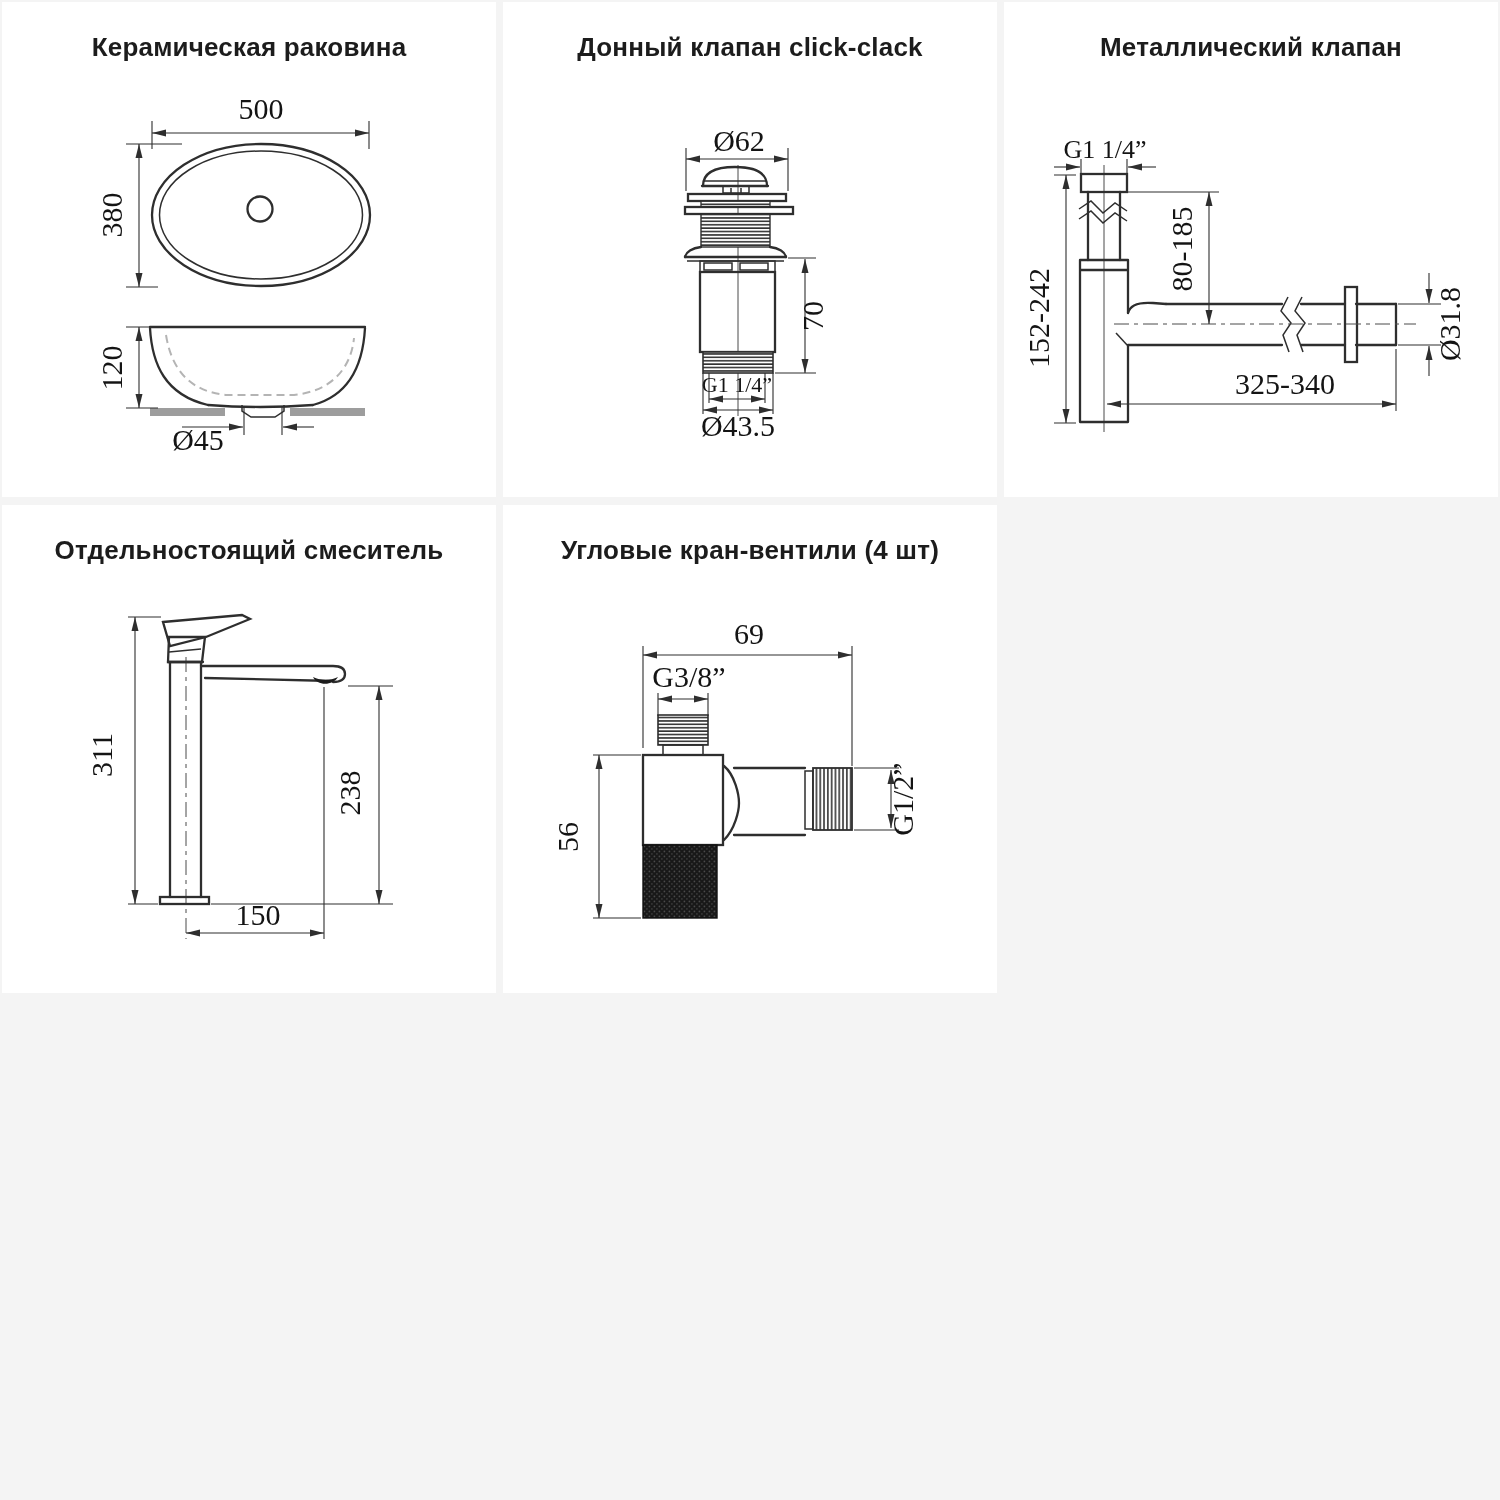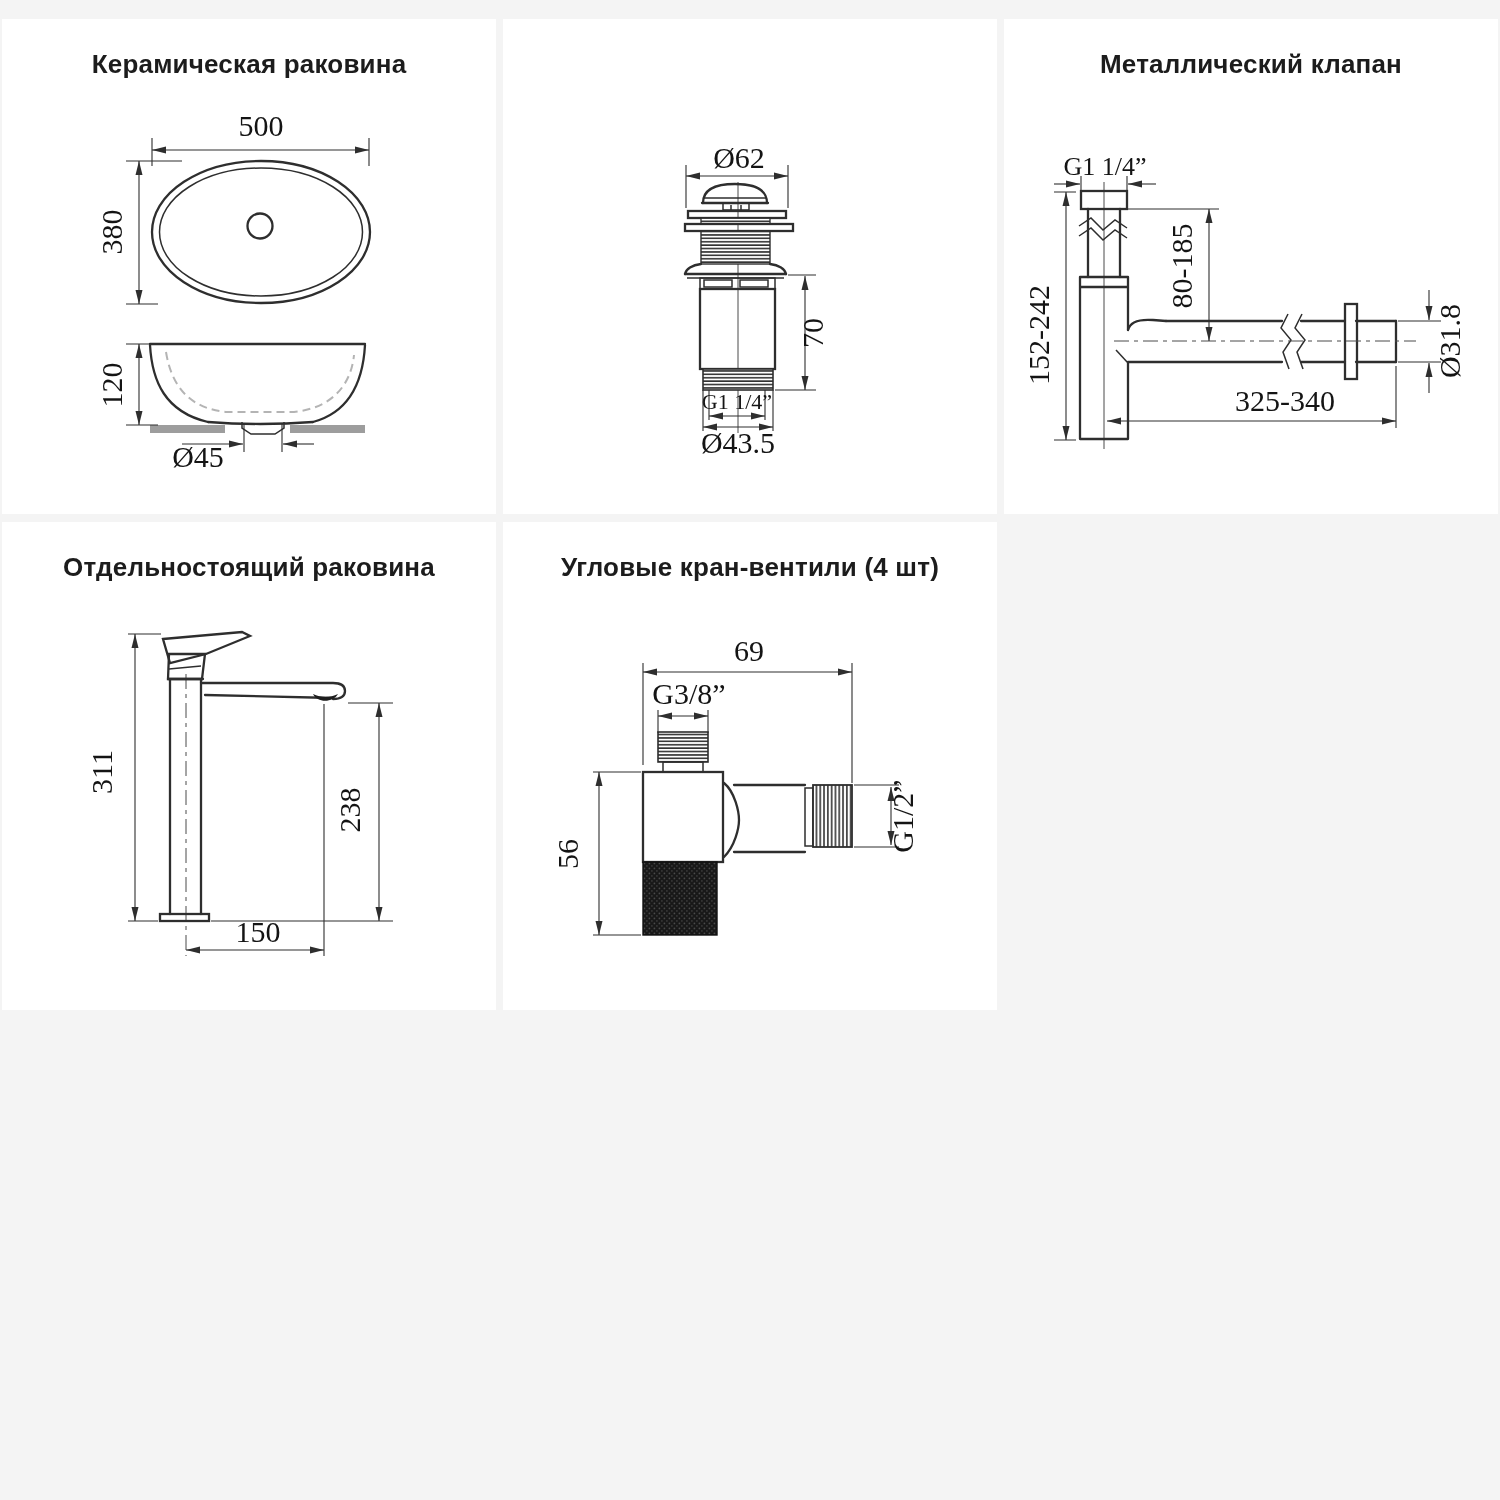--- a/index.html
+++ b/index.html
@@ -4,21 +4,21 @@
 <style>
   html,body{margin:0;padding:0;}
   body{
     width:1500px;height:1500px;
     background:#f4f4f4;
     font-family:"Liberation Sans", sans-serif;
     position:relative;
     overflow:hidden;
   }
   .grid{
-    position:absolute;left:2px;top:19px;width:1496px;
+    position:absolute;left:2px;top:2px;width:1496px;
     display:grid;
     grid-template-columns:494px 494px 494px;
     grid-template-rows:495px 488px;
     column-gap:7px;row-gap:8px;
   }
   .card{
     background:#ffffff;
     position:relative;
   }
   .card h2{
@@ -118,20 +118,21 @@
       <g>
         <path d="M242,405 V433 M280,405 V433" class="dl"></path>
         <line x1="180" y1="425" x2="241" y2="425" class="dl" marker-end="url(#ar)"></line>
         <line x1="281" y1="425" x2="312" y2="425" class="dl" marker-start="url(#ar)"></line>
         <text class="dim" x="196" y="448">Ø45</text>
       </g>
     </svg>
   </div>
 
   <div class="card">
+    <h2>Донный клапан click-clack</h2>
     <svg viewBox="0 0 494 495">
       <line x1="235" y1="163" x2="235" y2="414" class="axis"></line>
       <g>
 
         <path d="M200,184 C200,171 211,165 232,165 C253,165 264,171 264,184" class="ol" stroke-width="2.2"></path>
         <path d="M201,179 H263" class="ol2" stroke-width="1.2"></path>
         <path d="M199,184 H265" class="ol" stroke-width="2"></path>
         <path d="M220,184 V191 M246,184 V191 M228,186 V191 M238,186 V191 M220,191 H246" class="ol2" stroke-width="1.3"></path>
 
         <rect x="185" y="192" width="98" height="7" class="ol" stroke-width="1.9"></rect>
@@ -231,21 +232,21 @@
 
       <g>
         <path d="M392,347 V409" class="dl"></path>
         <line x1="103" y1="402" x2="392" y2="402" class="dl" marker-start="url(#ar)" marker-end="url(#ar)"></line>
         <text class="dim" x="281" y="392">325-340</text>
       </g>
     </svg>
   </div>
 
   <div class="card">
-    <h2>Отдельностоящий раковина</h2>
+    <h2>Отдельностоящий смеситель</h2>
     <svg viewBox="0 0 494 488">
       <line x1="184" y1="152" x2="184" y2="434" class="dadot"></line>
       <g>
 
         <path d="M161,117 L240,110 L248,114 L204,132 L168,141 Z" class="ol" stroke-width="2" fill="#fff"></path>
         <path d="M167,132 L203,132 L200,157 L166,157 Z" class="ol" stroke-width="2" fill="#fff"></path>
         <path d="M167,147 L199,144" class="ol2" stroke-width="1.2"></path>
 
         <path d="M166,157 H201 M168,157 V392 M199,157 V392" class="ol" stroke-width="2.2"></path>
 

